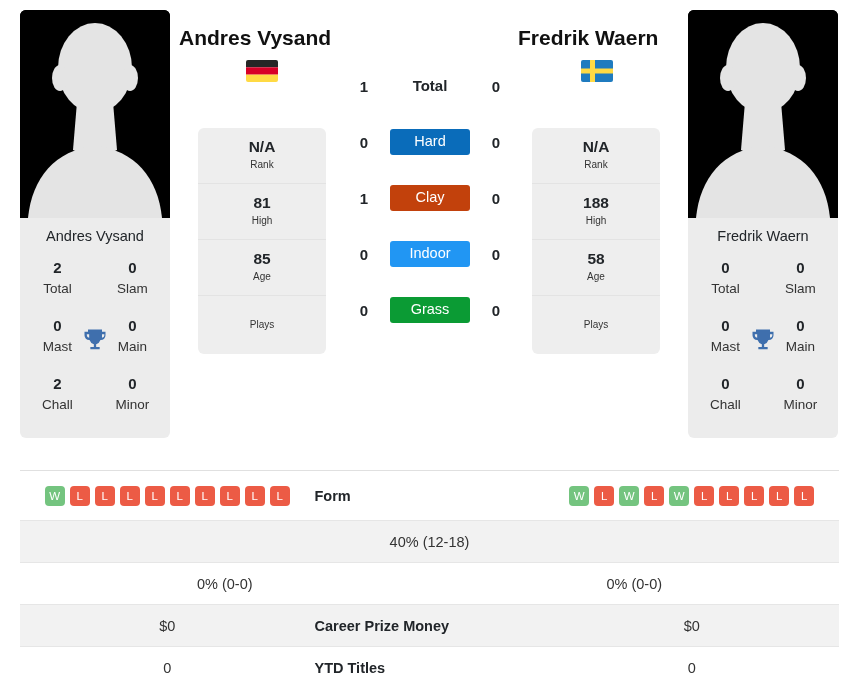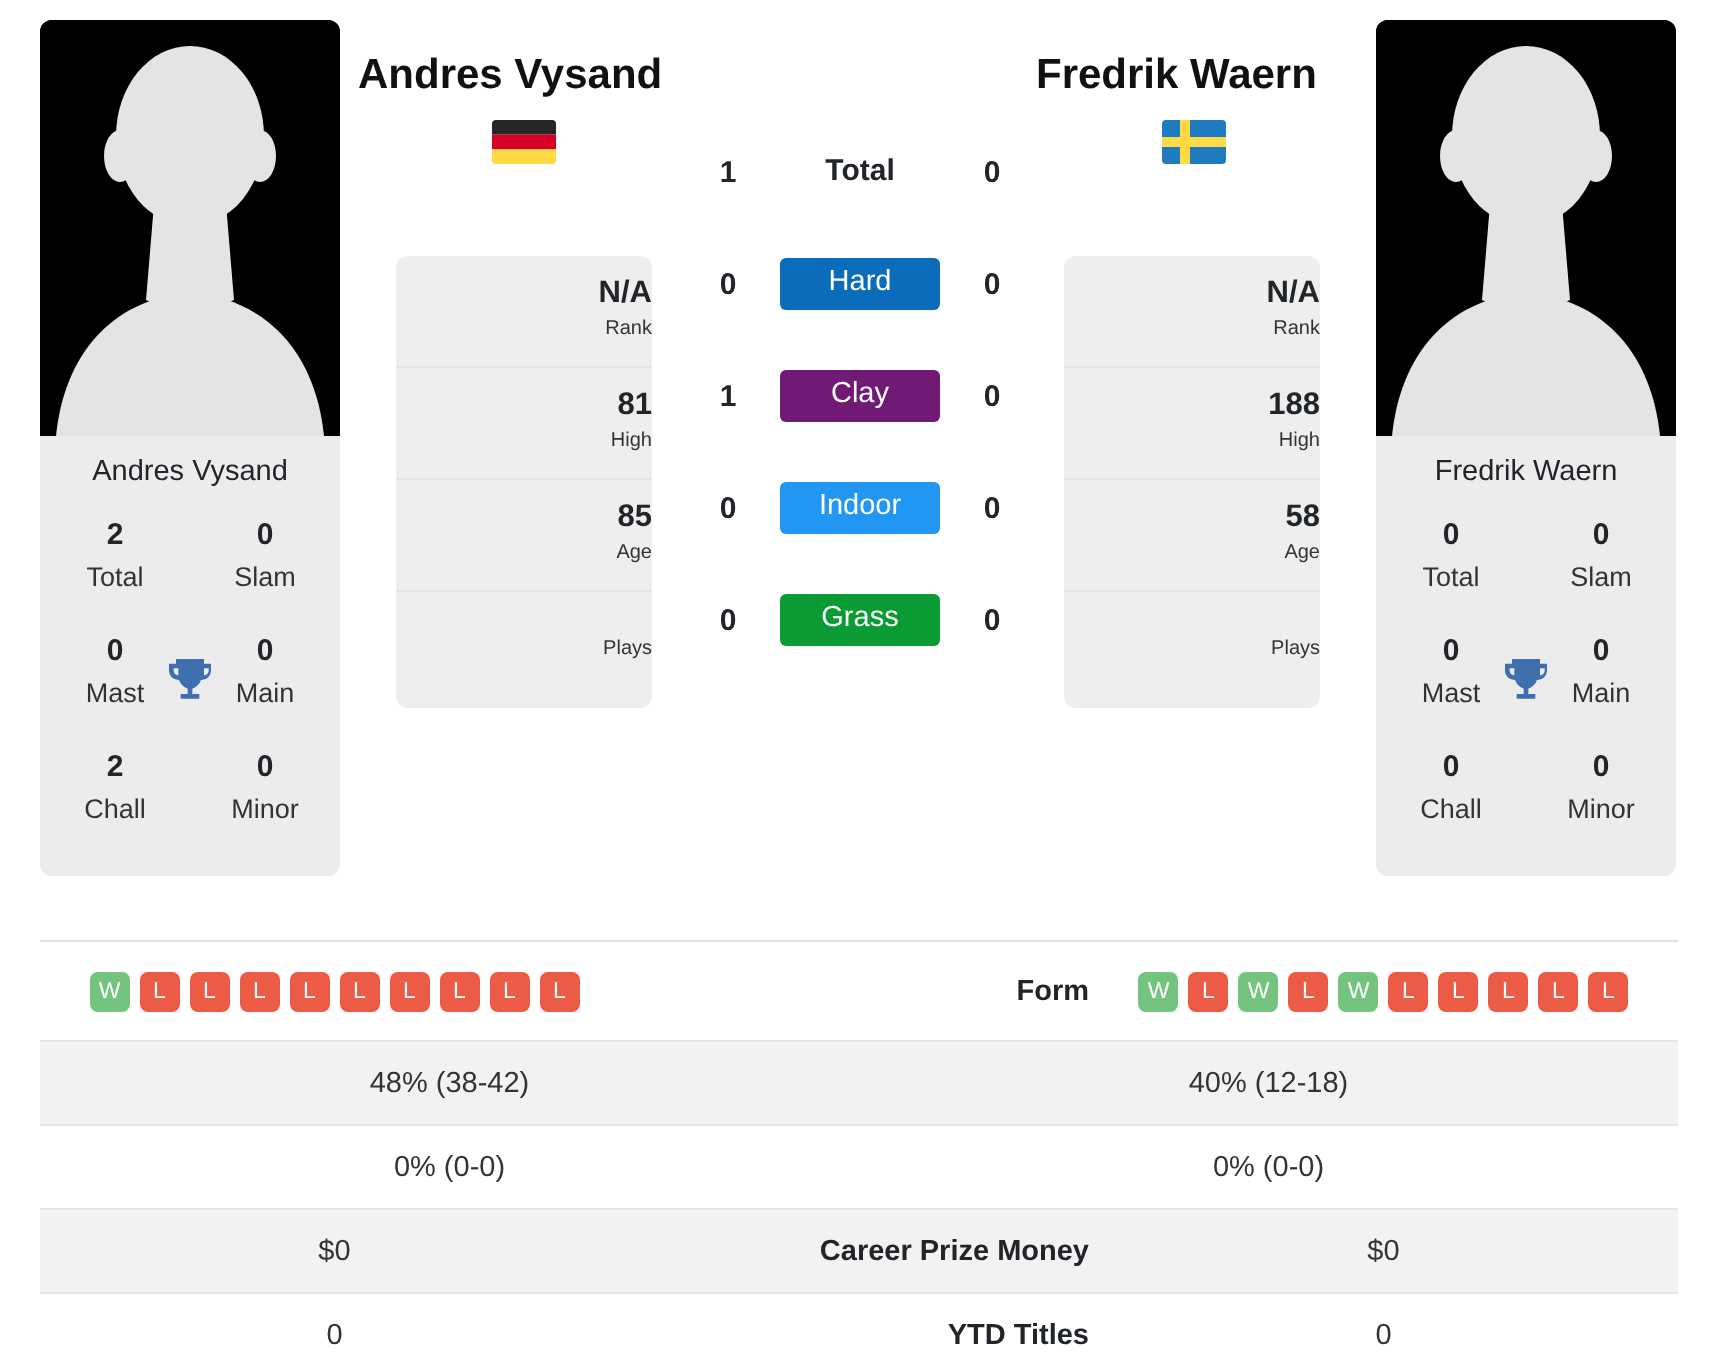--- a/index.html
+++ b/index.html
@@ -93,21 +93,21 @@
     top: 128px;
     width: 128px;
     background: #eeeeee;
     border-radius: 6px;
     overflow: hidden;
   }
   .info-panel.left  { left: 198px; }
   .info-panel.right { left: 532px; }
   .info-item {
     height: 56px;
-    text-align: right;
+    text-align: center;
     border-bottom: 1px solid #e3e3e3;
     padding-top: 8px;
     box-sizing: border-box;
   }
   .info-item:last-child { border-bottom: none; }
   .info-val {
     font-size: 15.5px;
     font-weight: bold;
     color: #212529;
     line-height: 1.45;
@@ -208,21 +208,21 @@
     text-align: center;
     font-size: 14.5px;
     color: #333;
     display: flex;
     justify-content: center;
     align-items: center;
     gap: 4px;
   }
   .cmp-mid {
     width: 230px;
-    text-align: right;
+    text-align: left;
     font-size: 14.5px;
     font-weight: bold;
     color: #212529;
   }
   .cmp-row.form-row { height: 49px; }
   .form-badges {
     display: flex;
     gap: 5px;
     justify-content: center;
   }
@@ -380,21 +380,21 @@
       <div class="h2h-row">
         <div class="h2h-score">0</div>
         <div class="h2h-mid">
           <span class="badge" style="background:#0a6cba">Hard</span>
         </div>
         <div class="h2h-score">0</div>
       </div>
       <div class="h2h-row">
         <div class="h2h-score">1</div>
         <div class="h2h-mid">
-          <span class="badge" style="background:#701a75">Clay</span>
+          <span class="badge" style="background:#c2410c">Clay</span>
         </div>
         <div class="h2h-score">0</div>
       </div>
       <div class="h2h-row">
         <div class="h2h-score">0</div>
         <div class="h2h-mid">
           <span class="badge" style="background:#2196f3">Indoor</span>
         </div>
         <div class="h2h-score">0</div>
       </div>
@@ -472,21 +472,20 @@
             <div class="fb l">L</div>
             <div class="fb l">L</div>
             <div class="fb l">L</div>
             <div class="fb l">L</div>
             <div class="fb l">L</div>
           </div>
       </div>
     </div>
 
     <div class="cmp-row alt">
-      <div class="cmp-side">48% (38-42)</div>
       <div class="cmp-side">40% (12-18)</div>
     </div>
 
     <div class="cmp-row">
       <div class="cmp-side">0% (0-0)</div>
       <div class="cmp-side">0% (0-0)</div>
     </div>
 
     <div class="cmp-row alt">
       <div class="cmp-side">$0</div>

